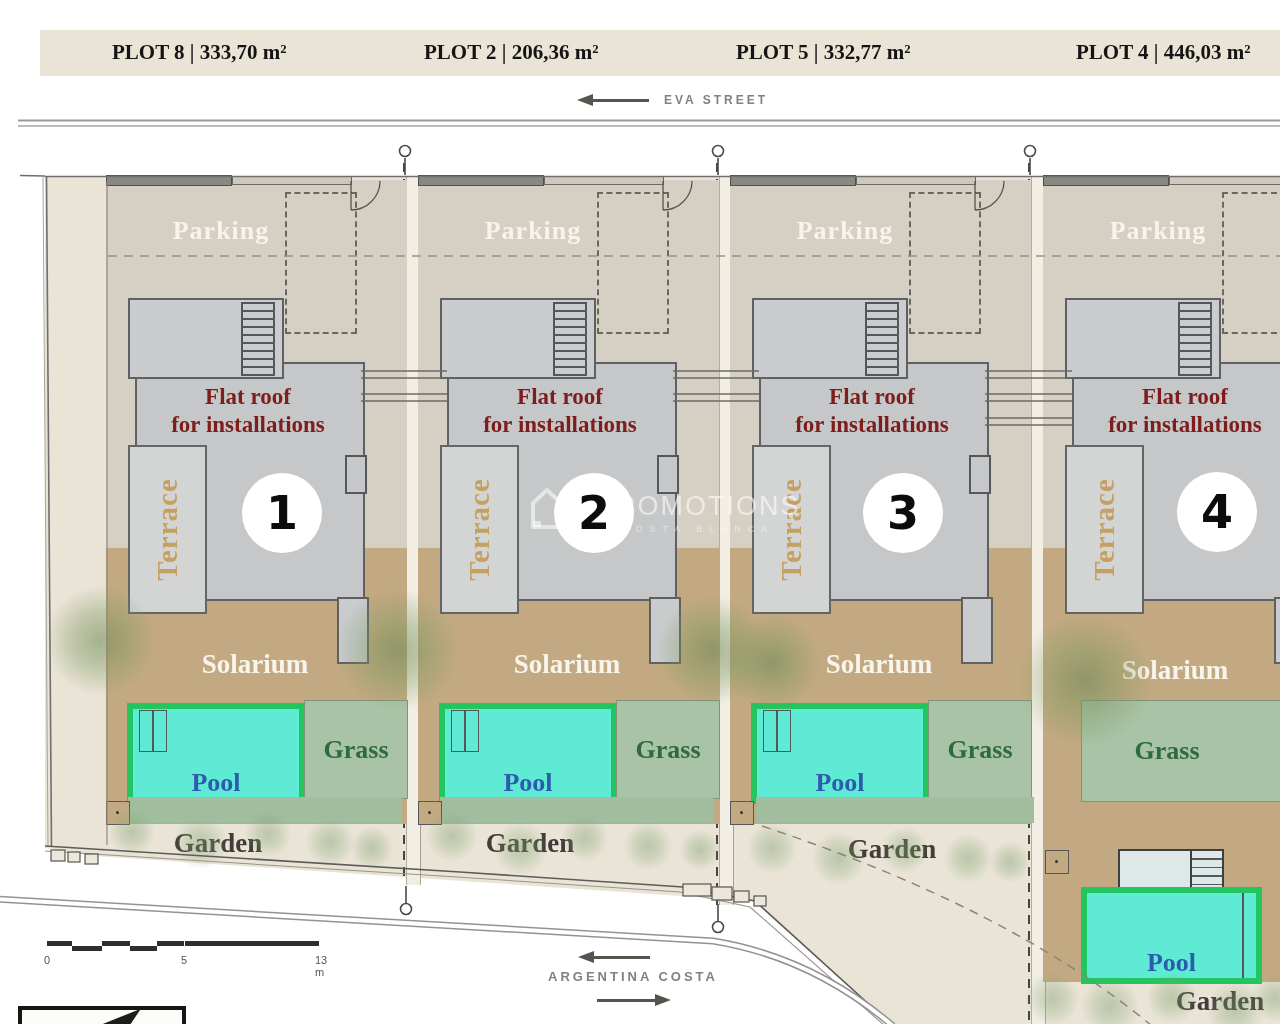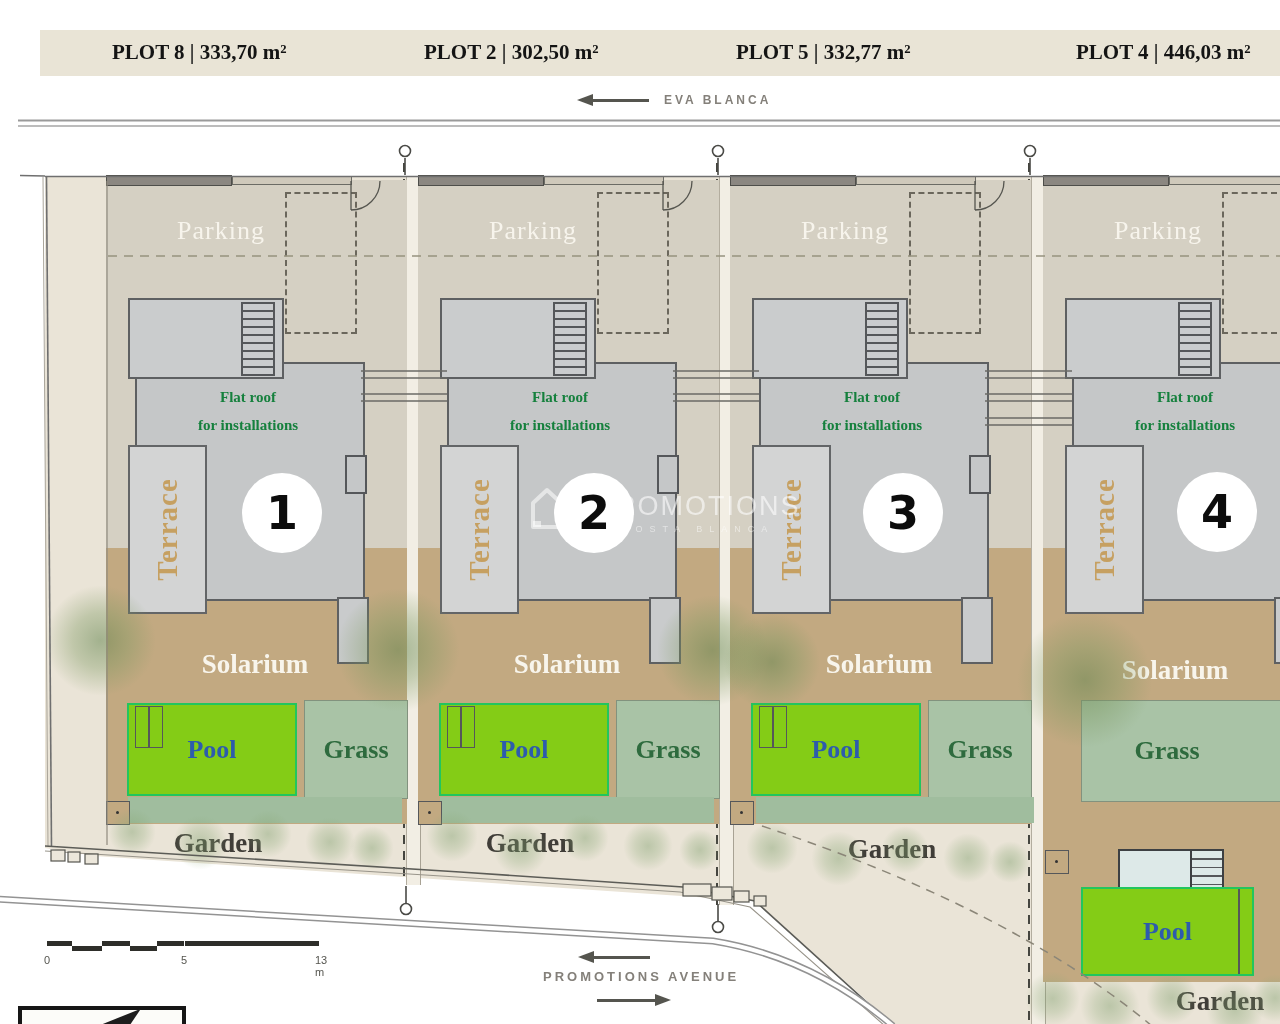--- a/index.html
+++ b/index.html
@@ -8,37 +8,37 @@
   .canvas{position:relative;width:1280px;height:1024px;overflow:hidden}
   .el{position:absolute}
   .serifb{font-weight:bold;font-family:"Liberation Serif", serif}
   
   .site-base{left:0;top:0;width:1280px;height:1024px;background:#eae4d7;
      clip-path:polygon(45px 176px,1280px 176px,1280px 1024px,893px 1024px,755px 901px,95px 856px,45px 848px)}
   
   .plot{top:0;width:340px;height:1024px}
   .parking-area{left:-2px;top:180px;width:301px;height:368px;background:#d5d0c3}
   .solarium-area{left:-2px;top:548px;width:301px;height:276px;background:#c2a981}
-  .parking-label{left:13px;top:216px;width:200px;text-align:center;font-size:26px;font-weight:normal;color:#f7f4ec;letter-spacing:1px}
+  .parking-label{left:13px;top:216px;width:200px;text-align:center;font-size:26px;font-weight:bold;color:#f7f4ec;letter-spacing:1px}
   .dashed-space{left:177px;top:192px;width:68px;height:138px;border:2px dashed #6b675c}
   .gate-dark{left:-2px;top:175px;width:124px;height:9px;background:#8b8781;border:1px solid #4e4e4a}
   .gate-light{left:124px;top:176px;width:118px;height:7px;background:#cfc9bb;border:1px solid #6b6b65}
   .main-body{left:27px;top:362px;width:226px;height:235px;background:#c5c7c8;border:2px solid #5e6062}
   .block-a{left:20px;top:298px;width:152px;height:77px;background:#cacccd;border:2px solid #5e6062}
   .stairs{left:133px;top:302px;width:30px;height:70px;border:2px solid #55575a;
           background:repeating-linear-gradient(to bottom,#caccce 0 6px,#55575a 6px 8px)}
-  .flat-roof-label{left:15px;top:383px;width:250px;text-align:center;font-size:15px;font-weight:bold;color:#15803d;line-height:28px}
+  .flat-roof-label{left:15px;top:383px;width:250px;text-align:center;font-size:23px;font-weight:bold;color:#7f1d1d;line-height:28px}
   .terrace-block{left:20px;top:445px;width:75px;height:165px;background:#d3d4d4;border:2px solid #636567;
           display:flex;align-items:center;justify-content:center}
   .terrace-label{transform:rotate(-90deg);font-size:29px;font-weight:bold;color:#c59c58;white-space:nowrap;opacity:.92;letter-spacing:1px}
   .window-rect{left:237px;top:455px;width:18px;height:35px;border:2px solid #55575a;background:#c5c7c8}
   .protrusion{left:229px;top:597px;width:28px;height:63px;background:#c9cbcc;border:2px solid #5e6062}
   .solarium-label{left:57px;top:649px;width:180px;text-align:center;font-size:27px;font-weight:bold;color:#f8f5ec}
-  .pool{left:19px;top:703px;width:166px;height:89px;background:#84cc16;border:2px solid #22c55e;
-        display:flex;align-items:center;justify-content:center}
+  .pool{left:19px;top:703px;width:166px;height:89px;background:#5eead4;border:6px solid #22c55e;
+        display:flex;align-items:flex-end;justify-content:center}
   .pool-label{font-size:26px;font-weight:bold;color:#2d5cad}
   .pool-step{top:1px;width:13px;height:40px;border:1px solid #55575a}
   .grass{left:196px;top:700px;width:102px;height:97px;background:#a9c3a6;border:1px solid #82927e;
         display:flex;align-items:center;justify-content:center}
   .grass-label{font-size:26px;font-weight:bold;color:#2e6b3e}
   .green-strip{left:20px;top:797px;width:274px;height:26px;background:#a0bd9e}
   .corner-square{left:-2px;top:801px;width:22px;height:22px;background:#c2a981;border:1.5px solid #55575a}
   .corner-dot{left:9px;top:9px;width:3px;height:3px;background:#333;border-radius:50%}
   .garden-label{left:35px;top:828px;width:150px;text-align:center;font-size:27px;font-weight:bold;color:#403d38}
   
@@ -349,31 +349,31 @@
     <svg class="el" style="left:530px;top:487px" width="34" height="44" viewBox="0 0 34 44">
       <path d="M17,3 L31,16 L31,40 L3,40 L3,16 Z" fill="none" stroke="rgba(255,255,255,.55)" stroke-width="4" stroke-linejoin="round"></path>
       <rect x="3" y="34" width="8" height="6" fill="rgba(255,255,255,.55)"></rect>
     </svg>
     <div class="el wm-name">PROMOTIONS</div>
     <div class="el wm-sub">COSTA BLANCA</div>
   </div>
 
   <div class="el header-bar"></div>
   <div class="el header-label" style="left:112px">PLOT 8 | 333,70 m²</div>
-  <div class="el header-label" style="left:424px">PLOT 2 | 302,50 m²</div>
+  <div class="el header-label" style="left:424px">PLOT 2 | 206,36 m²</div>
   <div class="el header-label" style="left:736px">PLOT 5 | 332,77 m²</div>
   <div class="el header-label" style="left:1076px">PLOT 4 | 446,03 m²</div>
 
   <div class="el tri-left" style="left:577px;top:94px"></div>
   <div class="el arrow-line" style="left:591px;top:99px;width:58px"></div>
-  <div class="el street-label" style="left:664px;top:93px;font-size:12px">EVA BLANCA</div>
+  <div class="el street-label" style="left:664px;top:93px;font-size:12px">EVA STREET</div>
 
   <div class="el tri-left" style="left:578px;top:951px"></div>
   <div class="el arrow-line" style="left:592px;top:956px;width:58px"></div>
-  <div class="el street-label" style="left:543px;top:969px;width:180px;text-align:center;font-size:13px">PROMOTIONS AVENUE</div>
+  <div class="el street-label" style="left:543px;top:969px;width:180px;text-align:center;font-size:13px">ARGENTINA COSTA</div>
   <div class="el arrow-line" style="left:597px;top:999px;width:58px"></div>
   <div class="el tri-right" style="left:655px;top:994px"></div>
 
   <div class="el scale-bar" style="left:47px;top:941px;width:290px;height:30px">
     <div class="el sb-seg" style="left:0;top:0;width:25px"></div>
     <div class="el sb-seg" style="left:25px;top:5px;width:30px"></div>
     <div class="el sb-seg" style="left:55px;top:0;width:28px"></div>
     <div class="el sb-seg" style="left:83px;top:5px;width:27px"></div>
     <div class="el sb-seg" style="left:110px;top:0;width:27px"></div>
     <div class="el sb-seg" style="left:138px;top:0;width:134px"></div>

